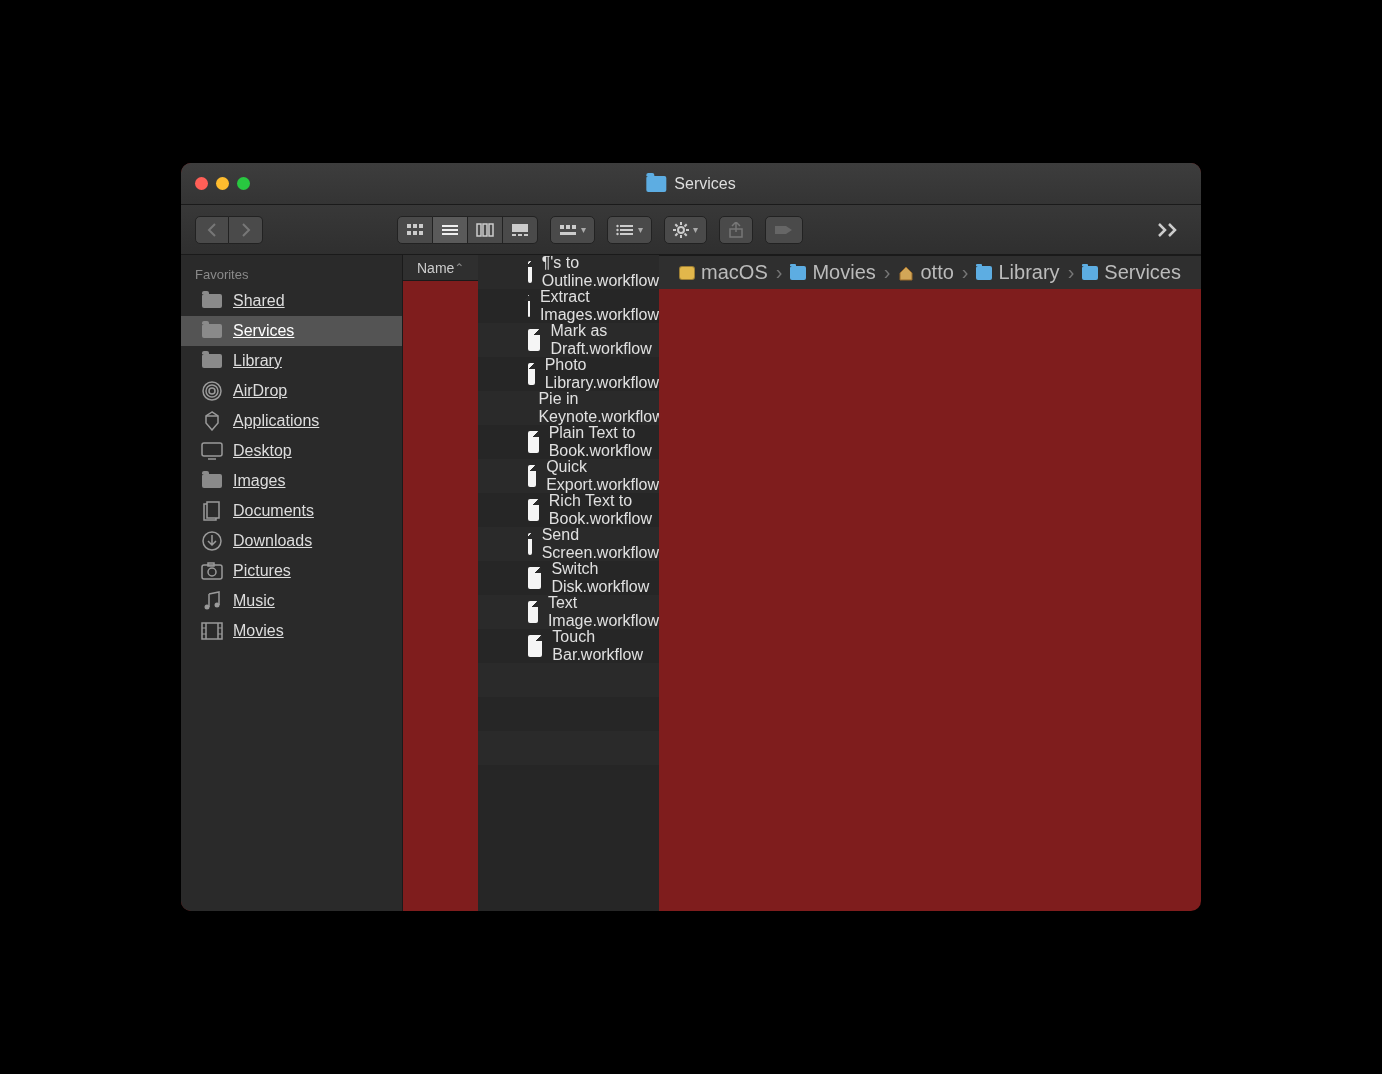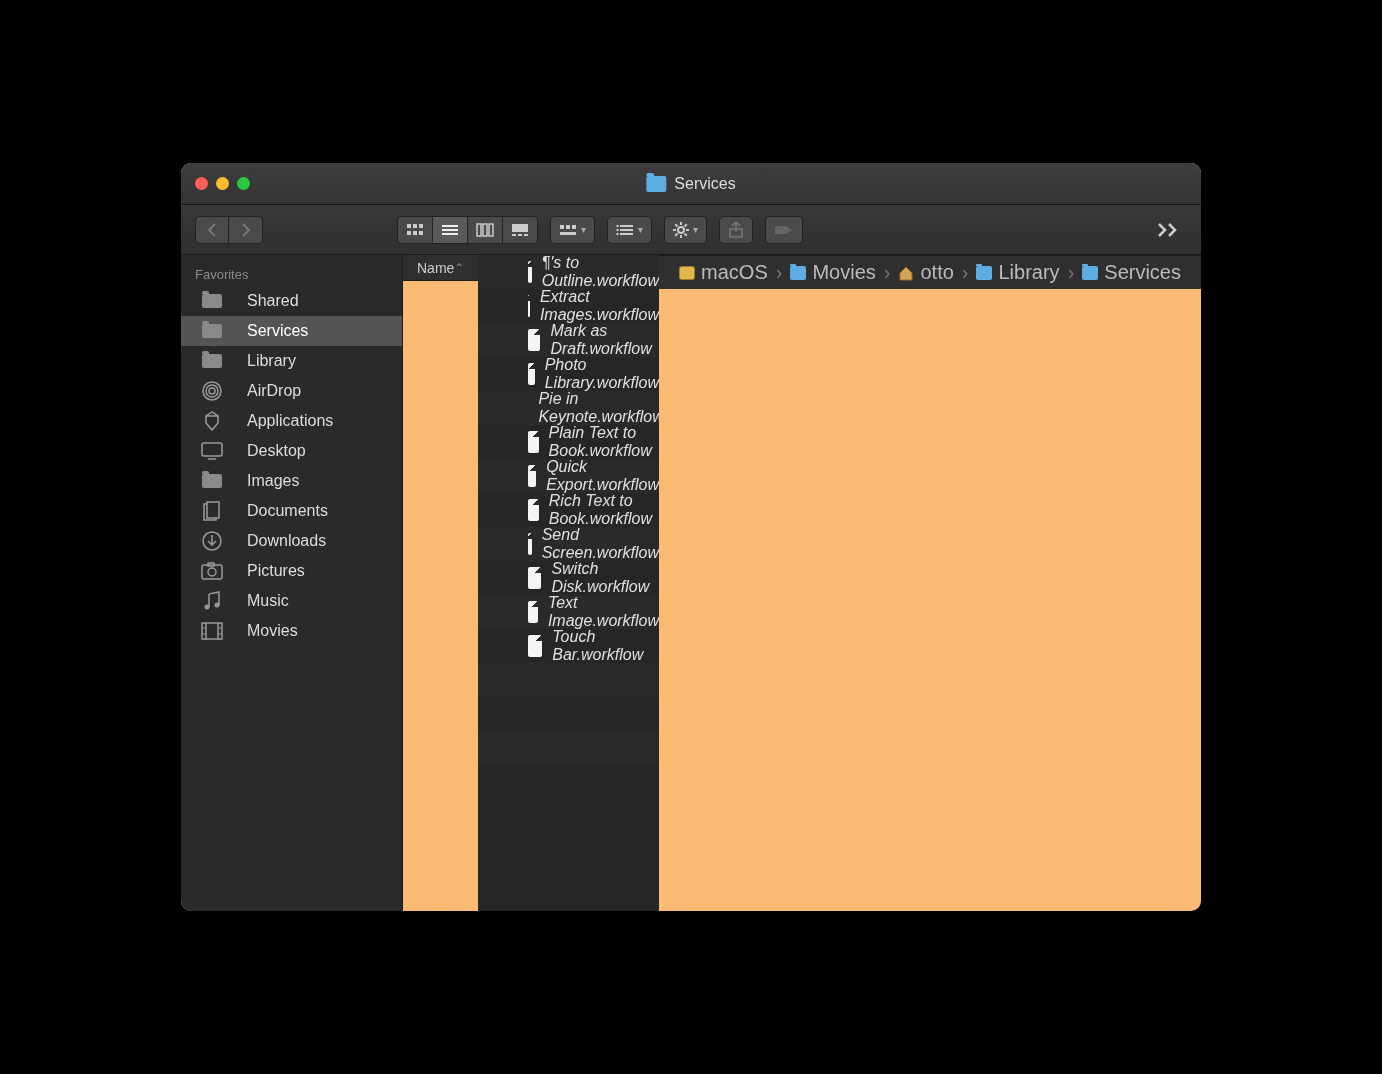--- a/index.html
+++ b/index.html
@@ -8,21 +8,21 @@
     width: 1382px;
     height: 1074px;
     font-family: -apple-system, "Helvetica Neue", Arial, sans-serif;
     display: flex;
     align-items: center;
     justify-content: center;
   }
   .window {
     width: 1020px;
     height: 748px;
-    background: #fdba74;
+    background: #7f1d1d;
     border-radius: 10px;
     overflow: hidden;
     box-shadow: 0 20px 60px rgba(0,0,0,0.6), 0 0 0 1px rgba(0,0,0,0.8);
     display: flex;
     flex-direction: column;
   }
   .titlebar {
     height: 42px;
     background: linear-gradient(#3d3d3d, #343434);
     border-bottom: 1px solid #1a1a1a;
@@ -108,25 +108,26 @@
     padding-top: 6px;
   }
   .sb-header {
     color: #8a8a8a;
     font-size: 13px;
     padding: 6px 14px 4px;
   }
   .sb-item {
     display: flex;
     align-items: center;
-    gap: 24px;
+    gap: 10px;
     padding: 6px 14px 6px 20px;
     color: #ddd;
     font-size: 16px;
     cursor: default;
+    text-decoration: underline;
   }
   .sb-item.selected {
     background: #545454;
     color: #fff;
   }
   .sb-icon {
     width: 22px; height: 18px;
     display: flex; align-items: center; justify-content: center;
     color: #9a9a9a;
   }
@@ -163,21 +164,20 @@
   }
   .col-header .sort-arrow {
     margin-left: auto;
     color: #888;
     font-size: 12px;
   }
   .file-list {
     flex: 1;
     overflow-y: auto;
     background: #262626;
-    font-style: italic;
   }
   .file-row {
     height: 34px;
     display: flex;
     align-items: center;
     gap: 10px;
     padding-left: 50px;
     color: #e0e0e0;
     font-size: 16px;
   }

